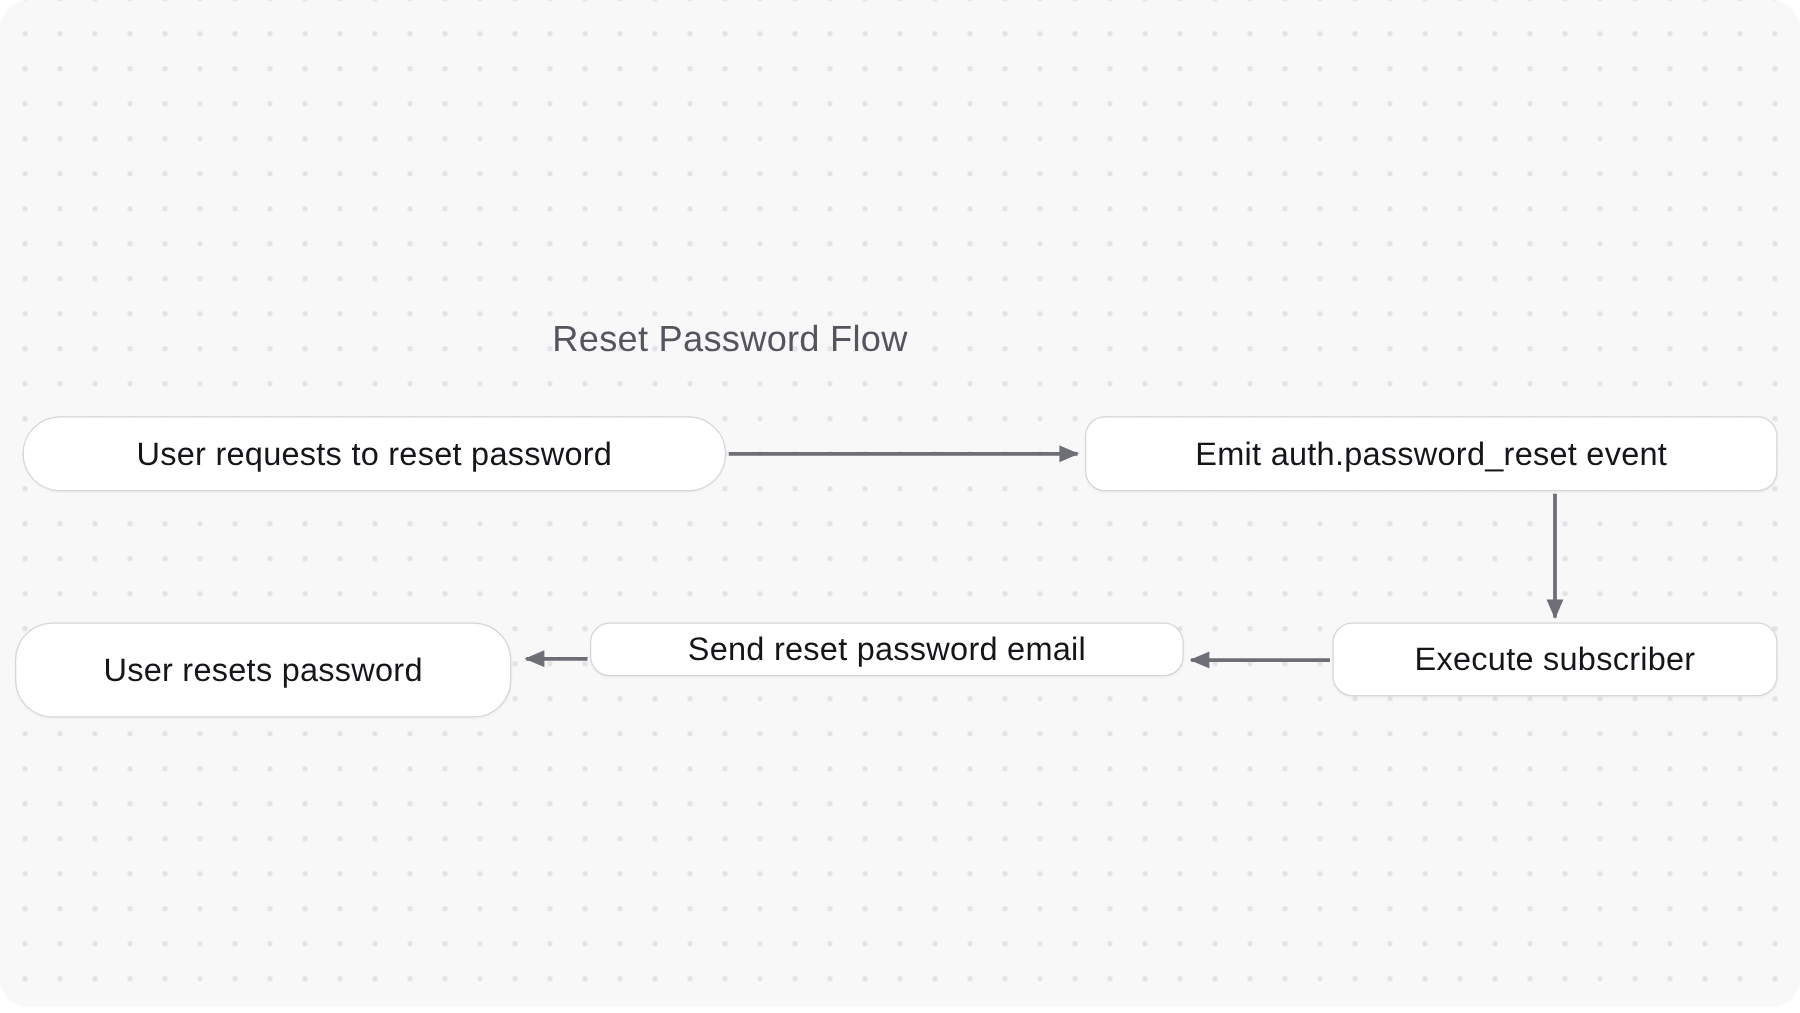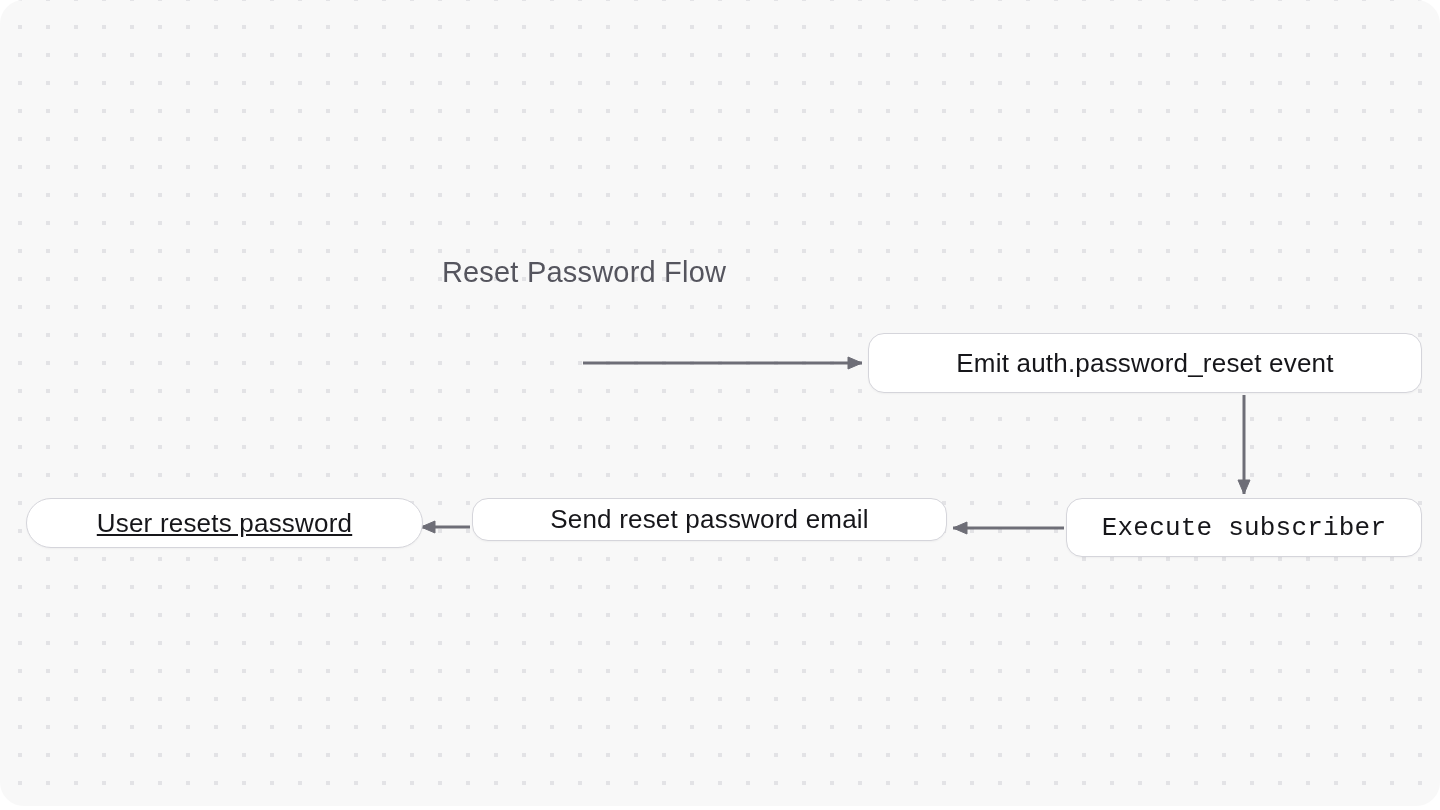--- a/index.html
+++ b/index.html
@@ -39,23 +39,23 @@
     box-shadow: 0 1px 2px rgba(0,0,0,0.04);
     color: #16161a;
     font-size: 26px;
     letter-spacing: 0.2px;
     white-space: nowrap;
   }
   .stadium { border-radius: 30px; }
   .rounded { border-radius: 16px; text-align: right; }
   .node-user-requests  { left: 18px;   top: 333px; width: 563px; height: 60px; }
   .node-emit-event     { left: 868px;  top: 333px; width: 554px; height: 60px; }
-  .node-user-resets    { left: 26px;   top: 498px; width: 397px; height: 50px; text-decoration: underline; }
+  .node-user-resets    { left: 12px;   top: 498px; width: 397px; height: 76px; }
   .node-send-email     { left: 472px;  top: 498px; width: 475px; height: 43px; }
-  .node-exec-subscriber{ left: 1066px; top: 498px; width: 356px; height: 59px; font-family: Liberation Mono, monospace; }
+  .node-exec-subscriber{ left: 1066px; top: 498px; width: 356px; height: 59px; }
   .edges {
     position: absolute;
     left: 0; top: 0;
     width: 1440px; height: 810px;
     pointer-events: none;
   }
 </style>
 </head>
 <body>
 
@@ -68,20 +68,23 @@
       <marker id="arrowhead" viewBox="0 0 16 14" refX="15" refY="7" markerWidth="16" markerHeight="14" orient="auto" markerUnits="userSpaceOnUse">
         <path d="M1,1 L15,7 L1,13 Z" fill="#6e6e77" stroke="#6e6e77" stroke-width="1"></path>
       </marker>
     </defs>
     <line x1="583" y1="363" x2="862" y2="363" stroke="#6e6e77" stroke-width="3" marker-end="url(#arrowhead)"></line>
     <line x1="1244" y1="395" x2="1244" y2="494" stroke="#6e6e77" stroke-width="3" marker-end="url(#arrowhead)"></line>
     <line x1="1064" y1="528" x2="953" y2="528" stroke="#6e6e77" stroke-width="3" marker-end="url(#arrowhead)"></line>
     <line x1="470" y1="527" x2="421" y2="527" stroke="#6e6e77" stroke-width="3" marker-end="url(#arrowhead)"></line>
   </svg>
 
+  <div class="node stadium node-user-requests">
+    <span>User requests to reset password</span>
+  </div>
 
   <div class="node rounded node-emit-event">
     <span>Emit auth.password_reset event</span>
   </div>
 
   <div class="node rounded node-exec-subscriber">
     <span>Execute subscriber</span>
   </div>
 
   <div class="node rounded node-send-email">

